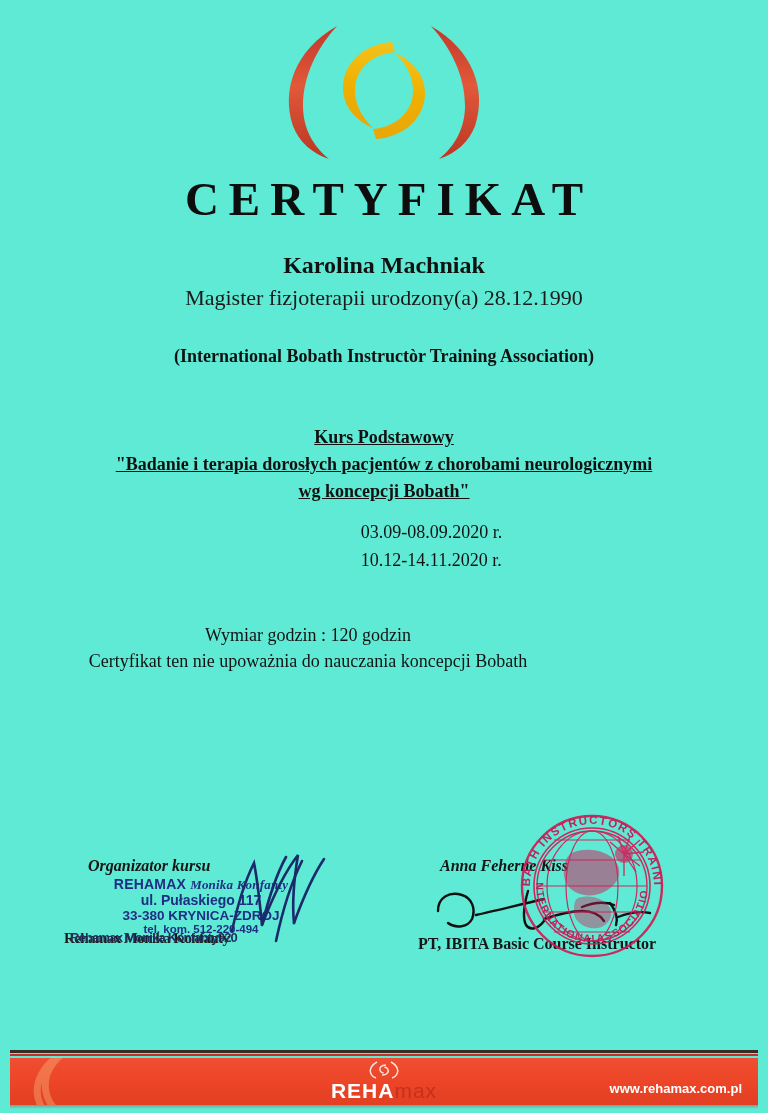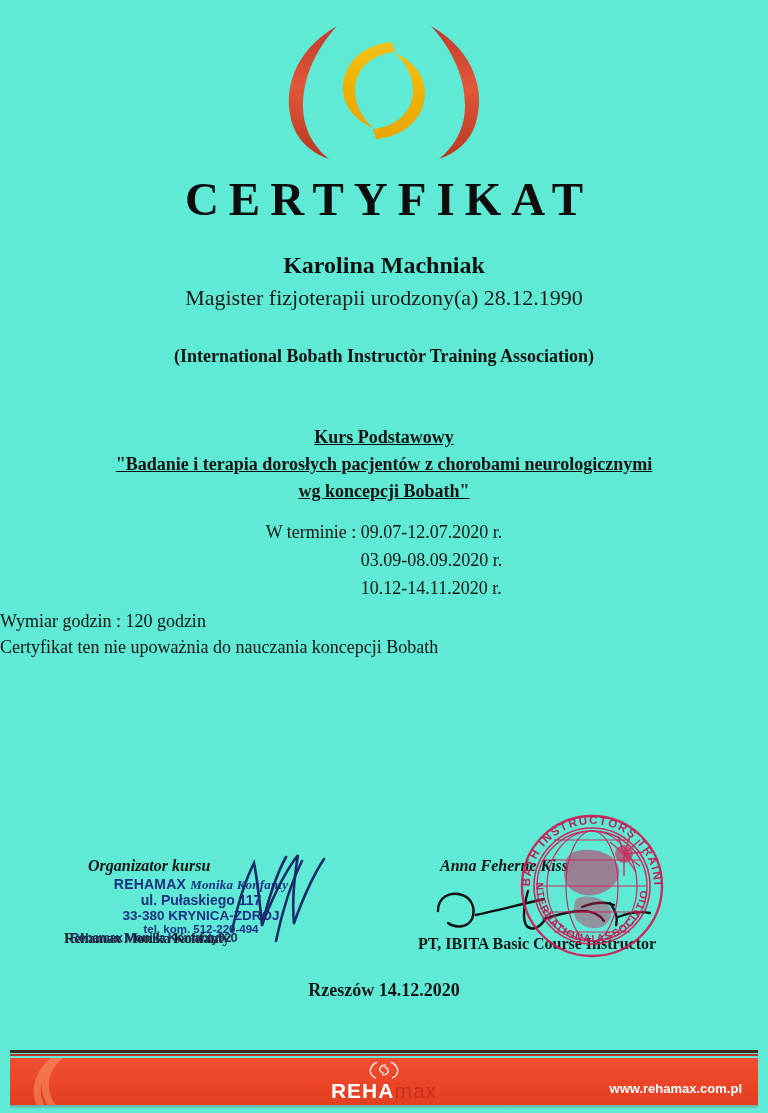--- a/index.html
+++ b/index.html
@@ -129,24 +129,24 @@
     color: #131313;
     white-space: pre;
   }
   .dates-label { font-size: 18px; }
   .dates-value { font-size: 18px; }
   .dates-row.indent .dates-label { visibility: hidden; }
 
   
   .hours-block {
     position: absolute;
-    top: 608px;
+    top: 622px;
     left: 0;
     width: 616px;
-    text-align: left;
+    text-align: center;
   }
   .hours-line {
     font-size: 18px;
     line-height: 1.45;
     color: #131313;
   }
 
   
   .sig-left {
     position: absolute;
@@ -379,21 +379,20 @@
   </div>
 
   <div class="course-block">
     <div class="course-title">Kurs Podstawowy</div>
     <div class="course-subject">"Badanie i terapia dorosłych pacjentów z chorobami neurologicznymi</div>
     <div class="course-subject">wg koncepcji Bobath"</div>
   </div>
 
   <div class="dates-block">
     <div class="dates-inner">
-      <div class="dates-row"><span class="dates-label">W terminie : </span><span class="dates-value">09.07-12.07.2020 r.</span></div>
       <div class="dates-row indent"><span class="dates-label">W terminie : </span><span class="dates-value">03.09-08.09.2020 r.</span></div>
       <div class="dates-row indent"><span class="dates-label">W terminie : </span><span class="dates-value">10.12-14.11.2020 r.</span></div>
     </div>
   </div>
 
   <div class="hours-block">
     <div class="hours-line">Wymiar godzin : 120 godzin</div>
     <div class="hours-line">Certyfikat ten nie upoważnia do nauczania koncepcji Bobath</div>
   </div>
 
@@ -482,21 +481,20 @@
       </text>
       <text font-size="10.5" letter-spacing="1.4">
         <textPath href="#arcBot" startOffset="25%" text-anchor="middle">INTERNATIONAL</textPath>
       </text>
       <text font-size="10.5" letter-spacing="1.4">
         <textPath href="#arcBot" startOffset="78%" text-anchor="middle">ASSOCIATION</textPath>
       </text>
     </g>
   </svg>
 
-  <div class="place-date">Rzeszów 14.12.2020</div>
 
   <div class="footer">
     <div class="footer-rule-dark"></div>
     <div class="footer-rule-thin"></div>
     <div class="footer-bar">
 
       <svg class="footer-watermark" viewBox="0 0 130 90">
         <g fill="none" stroke="#f9b37a" stroke-width="7" stroke-linecap="round" opacity=".75">
           <path d="M70,2 C40,8 26,30 30,50 C33,66 48,78 66,80"></path>
           <path d="M52,10 C26,20 16,44 24,62 C30,76 46,86 62,88"></path>

